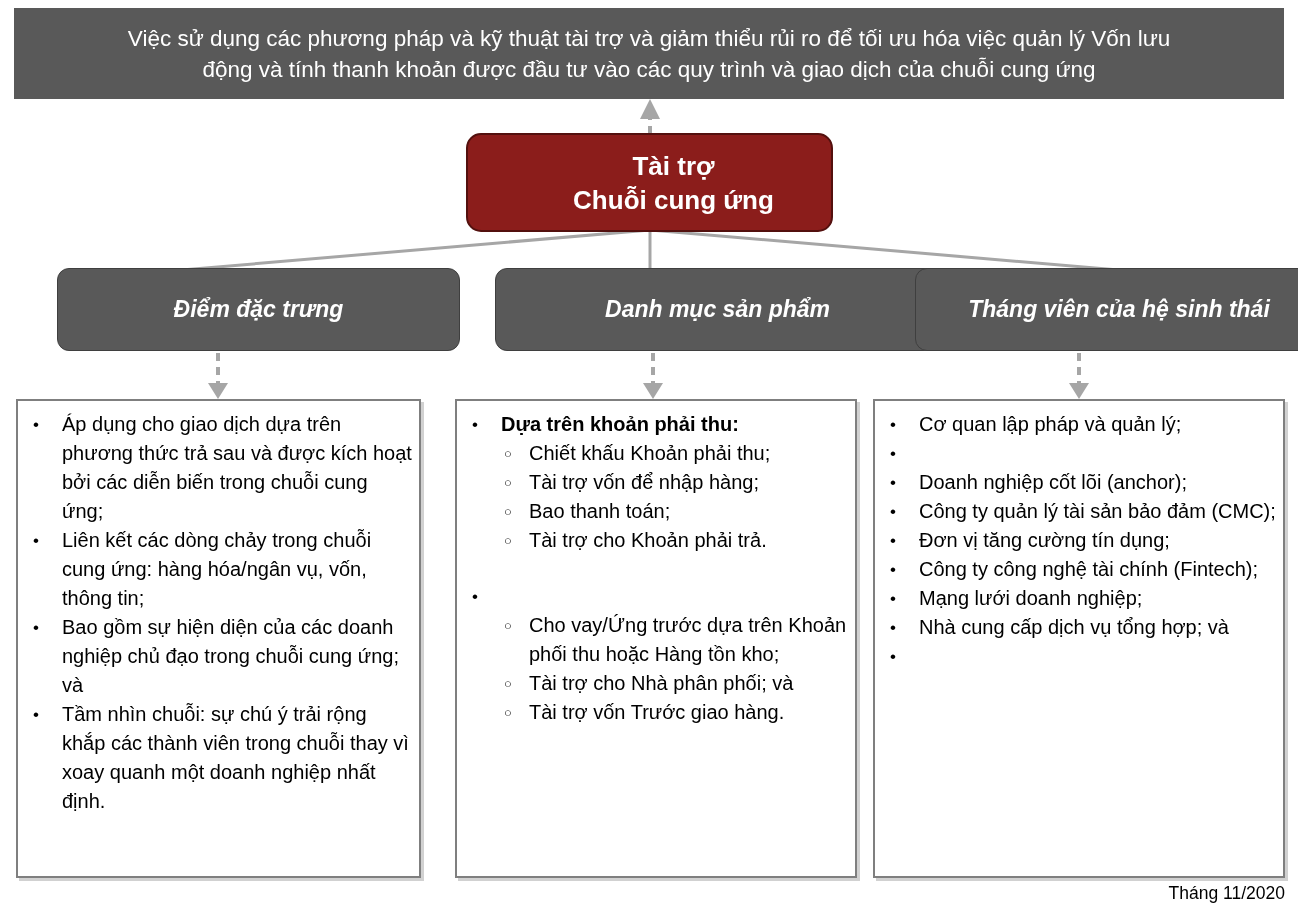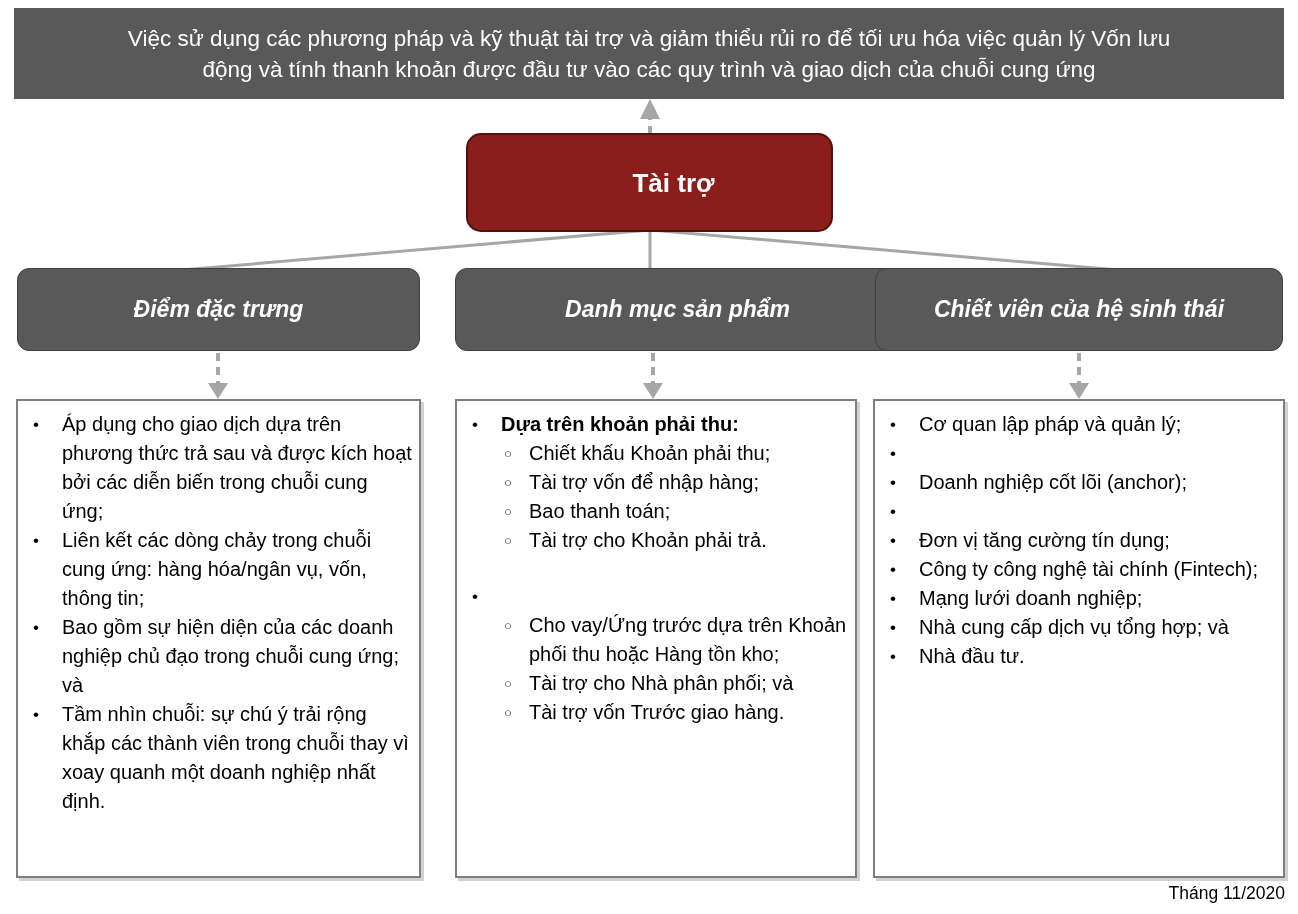--- a/index.html
+++ b/index.html
@@ -23,21 +23,21 @@
     color:#fff;font-weight:bold;font-size:26px;line-height:34px;
     display:flex;flex-direction:column;align-items:center;justify-content:center;
     box-sizing:border-box;text-align:center;padding-left:48px;
   }
   
   .col-header{
     position:absolute;top:268px;height:83px;background:#595959;
     border:1px solid #3f3f3f;border-radius:12px;color:#fff;
     font-weight:bold;font-style:italic;font-size:23px;
     display:flex;align-items:center;justify-content:center;
-    box-sizing:border-box;text-align:center;
+    box-sizing:border-box;text-align:center;margin-left:40px;
   }
   .hdr-0{left:17px;width:403px}
   .hdr-1{left:455px;width:445px}
   .hdr-2{left:875px;width:408px}
   
   .content-box{
     position:absolute;top:399px;height:479px;background:#ffffff;
     border:2px solid #7f7f7f;box-sizing:border-box;
     box-shadow:3px 3px 0 rgba(89,89,89,0.28);
     padding:9px 6px 0 0;overflow:hidden;
@@ -77,30 +77,31 @@
     <line x1="218" y1="353" x2="218" y2="385" stroke="#a6a6a6" stroke-width="4" stroke-dasharray="8 6"></line>
     <polygon points="218,399 208,383 228,383" fill="#a6a6a6"></polygon>
     <line x1="653" y1="353" x2="653" y2="385" stroke="#a6a6a6" stroke-width="4" stroke-dasharray="8 6"></line>
     <polygon points="653,399 643,383 663,383" fill="#a6a6a6"></polygon>
     <line x1="1079" y1="353" x2="1079" y2="385" stroke="#a6a6a6" stroke-width="4" stroke-dasharray="8 6"></line>
     <polygon points="1079,399 1069,383 1089,383" fill="#a6a6a6"></polygon>
   </svg>
 
   <div class="root-box">
     <span>Tài trợ</span>
+    <span>Chuỗi cung ứng</span>
   </div>
 
   <div class="col-header hdr-0">
     <span>Điểm đặc trưng</span>
   </div>
   <div class="col-header hdr-1">
     <span>Danh mục sản phẩm</span>
   </div>
   <div class="col-header hdr-2">
-    <span>Chiết viên của hệ sinh thái</span>
+    <span>Tháng viên của hệ sinh thái</span>
   </div>
 
   <div class="content-box box-0">
     <ul class="list">
       <li class="l1">
         <span class="b1">•</span>
         <span>Áp dụng cho giao dịch dựa trên phương thức trả sau và được kích hoạt bởi các diễn biến trong chuỗi cung ứng;</span>
       </li>
       <li class="l1">
         <span class="b1">•</span>
@@ -166,39 +167,39 @@
       </li>
       <li class="l1">
         <span class="b1">•</span>
       </li>
       <li class="l1">
         <span class="b1">•</span>
         <span>Doanh nghiệp cốt lõi (anchor);</span>
       </li>
       <li class="l1">
         <span class="b1">•</span>
+        <span>Công ty quản lý tài sản bảo đảm (CMC);</span>
       </li>
       <li class="l1">
         <span class="b1">•</span>
         <span>Đơn vị tăng cường tín dụng;</span>
       </li>
       <li class="l1">
         <span class="b1">•</span>
         <span>Công ty công nghệ tài chính (Fintech);</span>
       </li>
       <li class="l1">
         <span class="b1">•</span>
         <span>Mạng lưới doanh nghiệp;</span>
       </li>
       <li class="l1">
         <span class="b1">•</span>
         <span>Nhà cung cấp dịch vụ tổng hợp; và</span>
       </li>
       <li class="l1">
         <span class="b1">•</span>
-        <span>Nhà đầu tư.</span>
       </li>
     </ul>
   </div>
 
   <div class="date">Tháng 11/2020</div>
 
 </div>
 
 </body></html>

